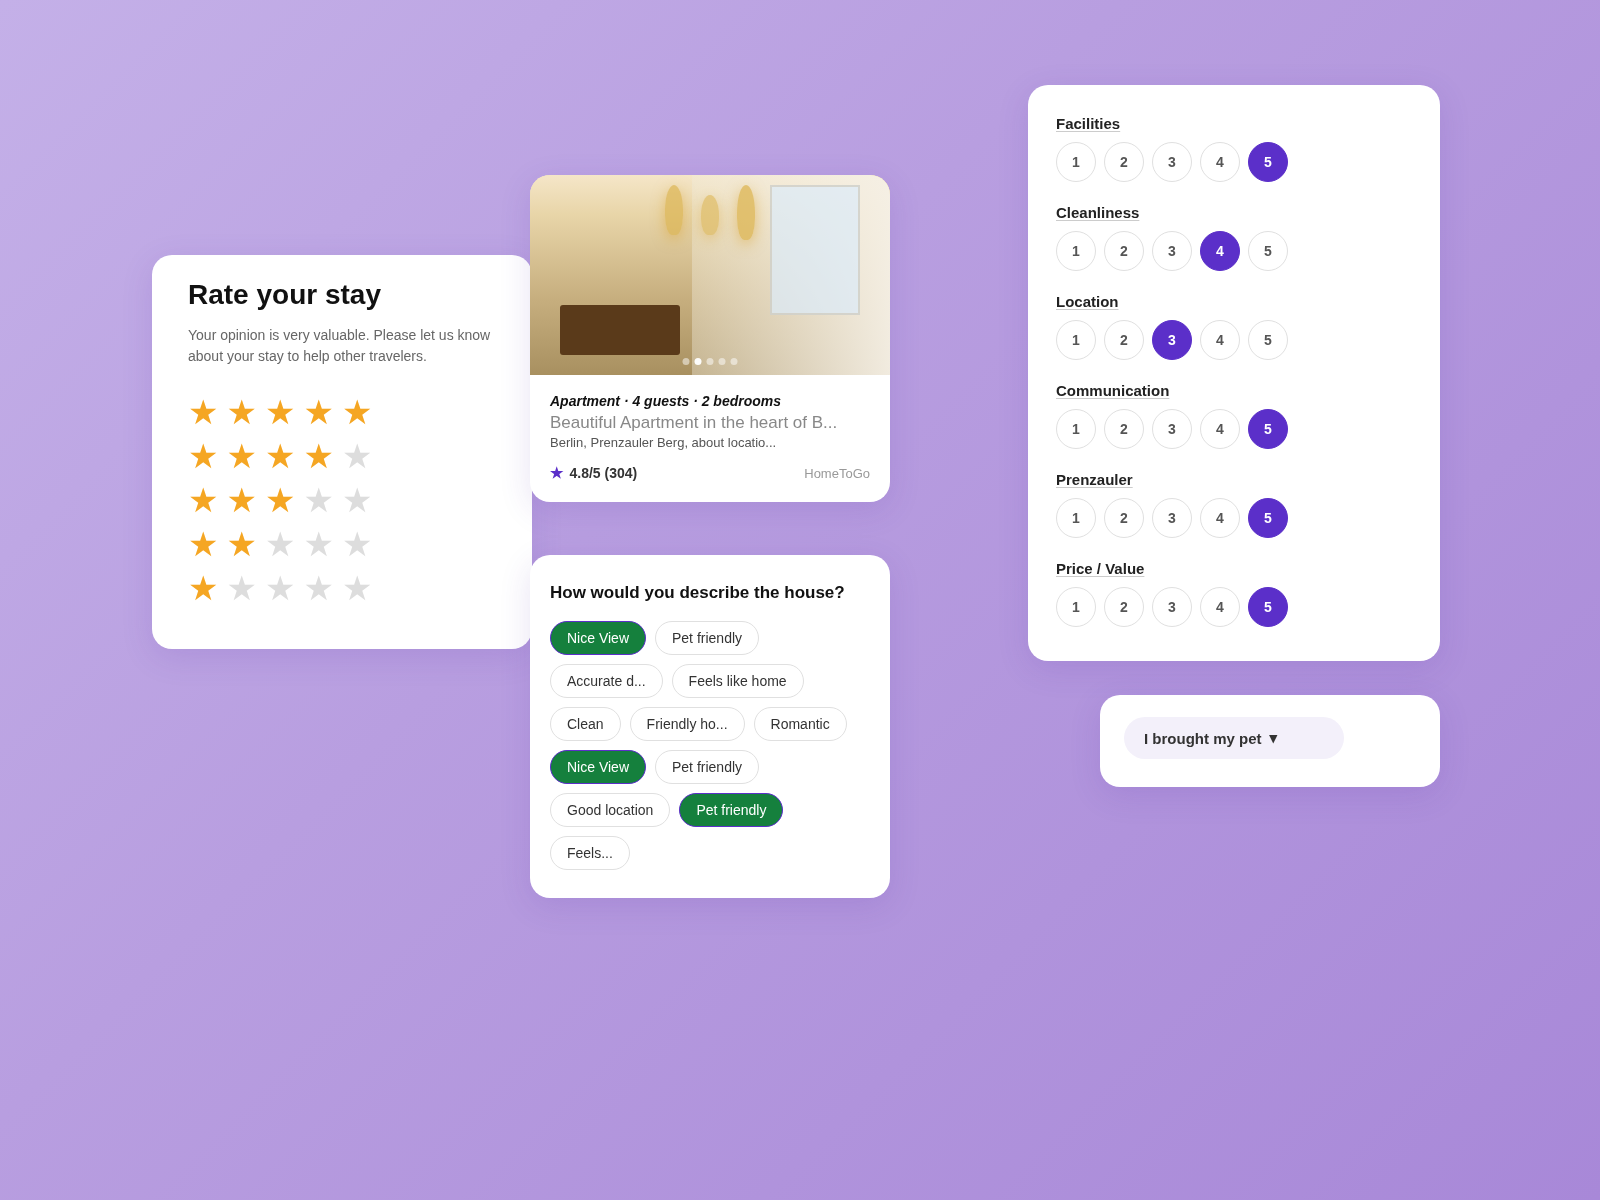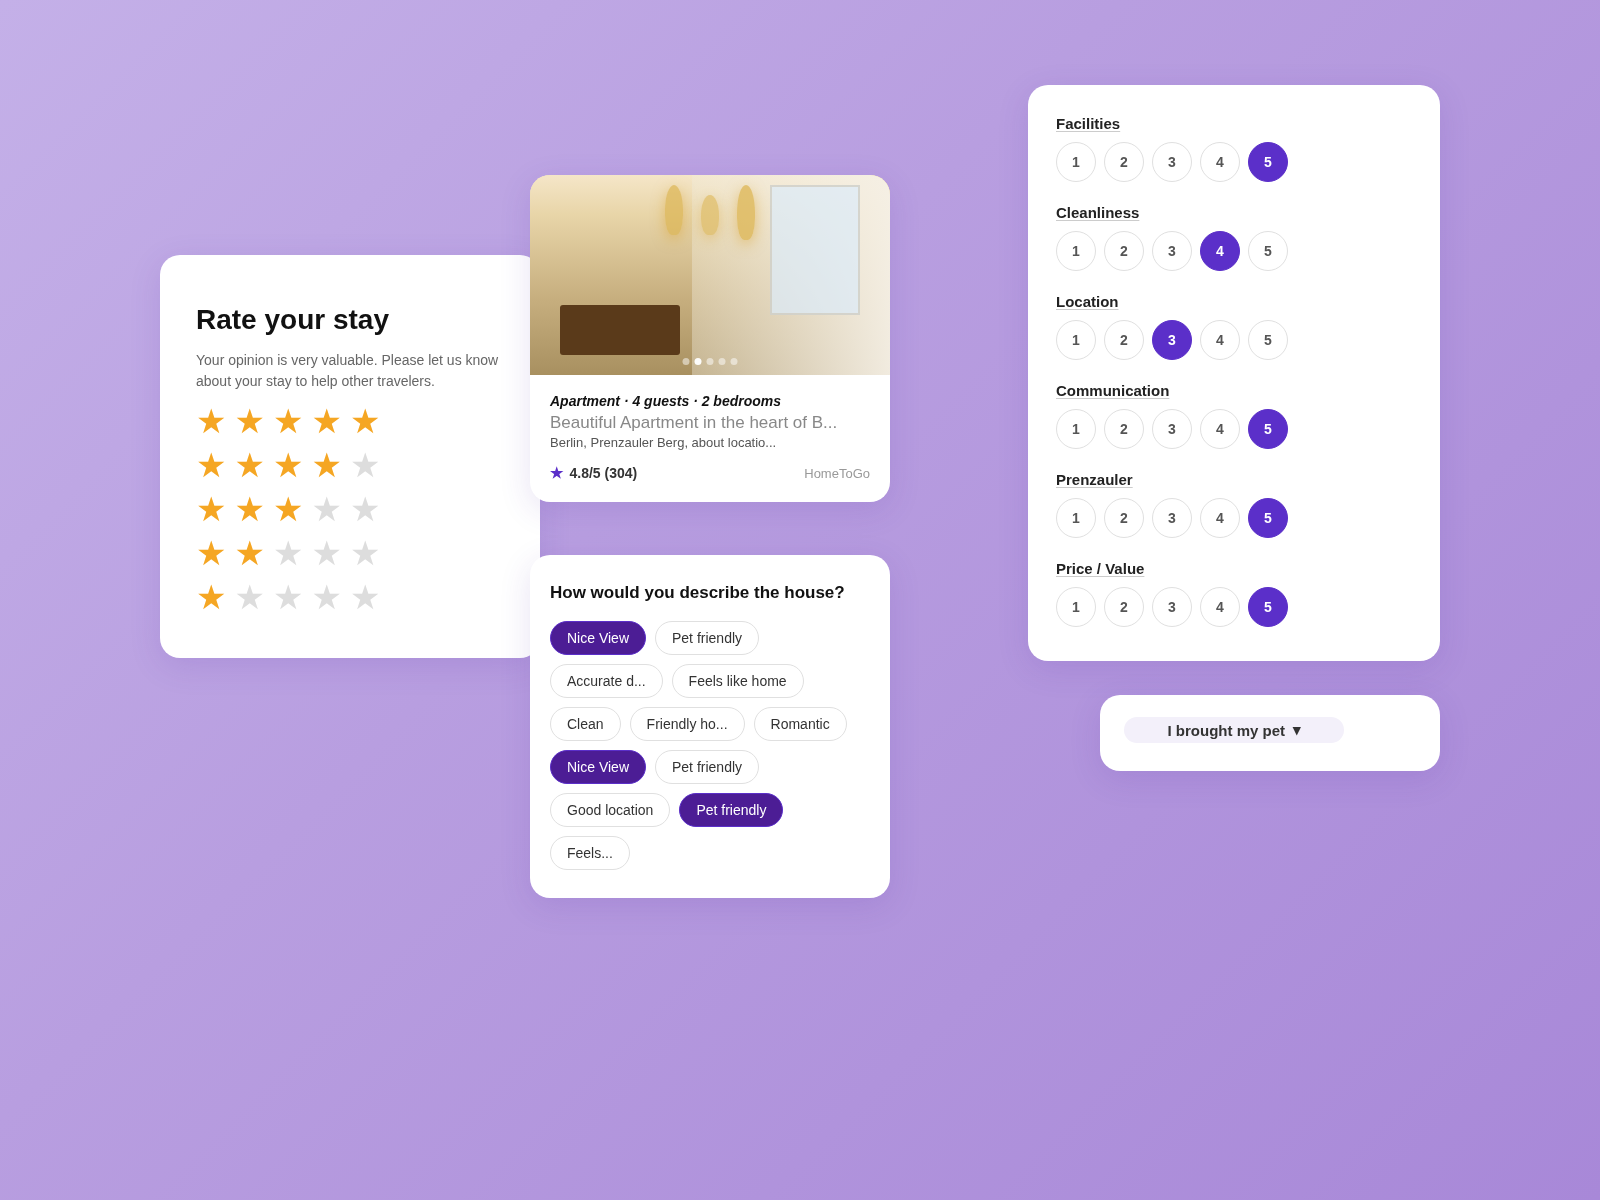--- a/index.html
+++ b/index.html
@@ -22,36 +22,36 @@
     
     .card {
       background: #fff;
       border-radius: 20px;
       box-shadow: 0 8px 32px rgba(80,40,160,0.13);
       position: absolute;
     }
 
     
     .rate-card {
-      left: 60px;
+      left: 52px;
       top: 180px;
       width: 380px;
-      padding: 49px 36px 44px;
+      padding: 24px 36px 44px;
     }
     .rate-card h2 {
       font-size: 28px;
       font-weight: 800;
       color: #111;
       margin-bottom: 14px;
     }
     .rate-card .subtitle {
       font-size: 14px;
       color: #666;
       line-height: 1.5;
-      margin-bottom: 12px;
+      margin-bottom: 28px;
     }
     .stars-grid {
       display: flex;
       flex-direction: column;
       gap: 10px;
     }
     .stars-row {
       display: flex;
       gap: 8px;
     }
@@ -187,21 +187,21 @@
       border-radius: 50px;
       font-size: 14px;
       font-weight: 500;
       cursor: pointer;
       border: 1.5px solid #e0e0e0;
       background: #fff;
       color: #333;
       white-space: nowrap;
     }
     .tag.active {
-      background: #4c1d95;
+      background: #15803d;
       border-color: #5b2fc9;
       color: #fff;
     }
 
     
     .facilities-card {
       right: 60px;
       top: 10px;
       width: 412px;
       padding: 30px 28px 34px;
@@ -246,24 +246,24 @@
     .pet-card {
       right: 60px;
       top: 620px;
       width: 340px;
       padding: 22px 24px 28px;
       overflow: visible;
     }
     .pet-dropdown-trigger {
       display: flex;
       align-items: center;
-      justify-content: center;
+      justify-content: flex-start;
       background: #f3f0fa;
       border-radius: 50px;
-      padding: 4px 20px;
+      padding: 12px 20px;
       cursor: pointer;
       margin-bottom: 0;
       width: 220px;
     }
     .pet-dropdown-trigger span {
       font-size: 15px;
       font-weight: 600;
       color: #333;
     }
     .chevron { font-size: 13px; color: #555; margin-left: 8px; }

